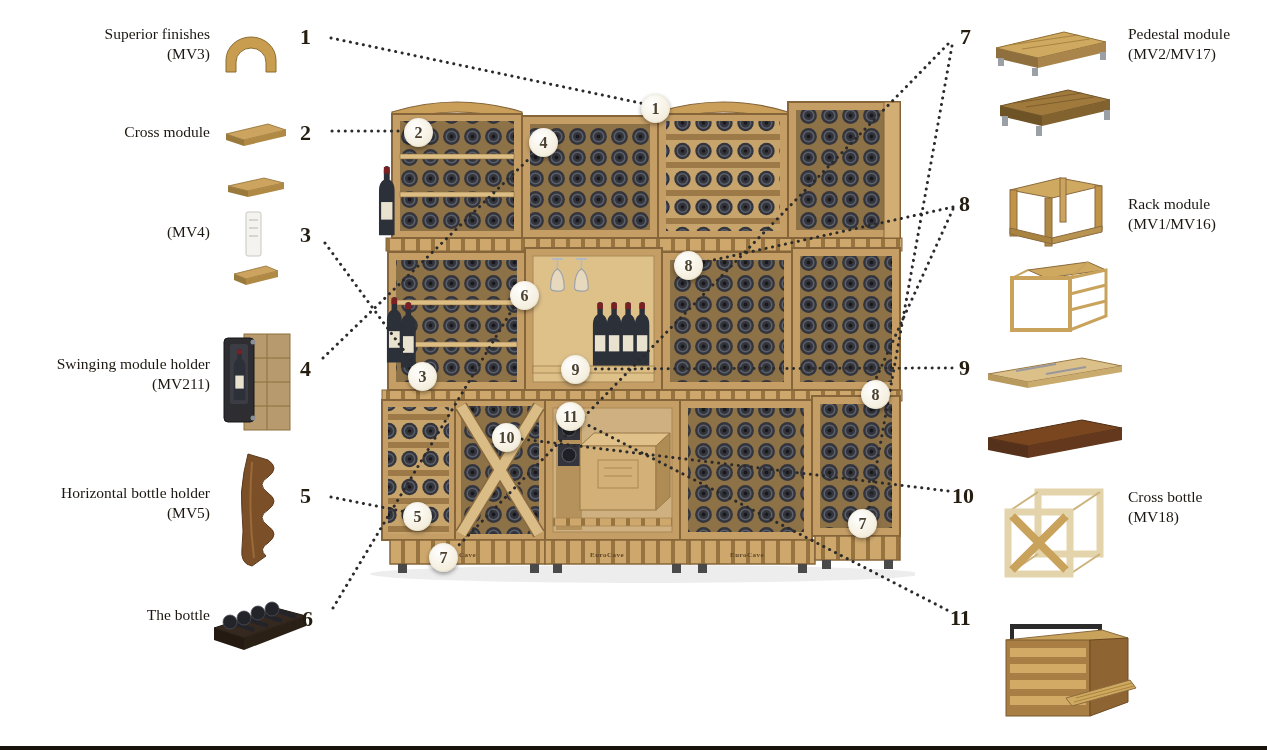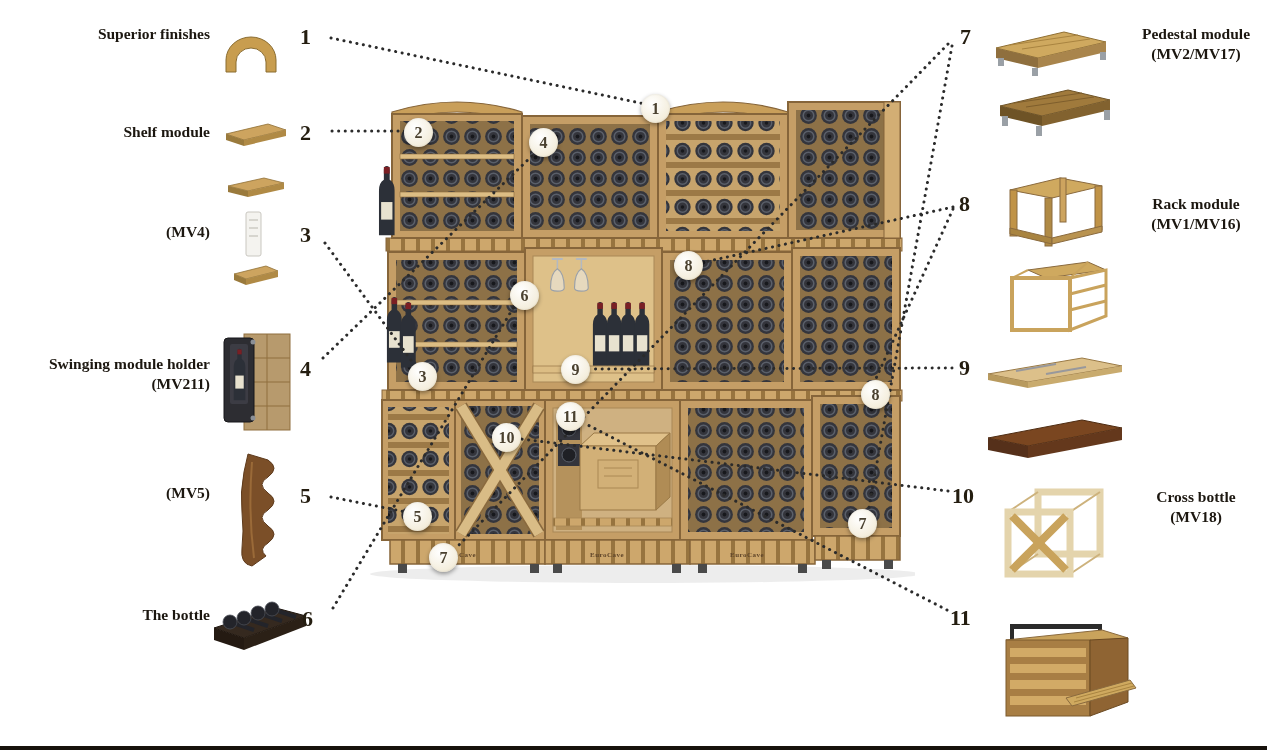--- a/index.html
+++ b/index.html
@@ -1,22 +1,22 @@
 <!DOCTYPE html>
 <html><head>
 <meta charset="utf-8">
 <title>Wine rack modular system diagram</title>
 <style>
   *{margin:0;padding:0;box-sizing:border-box}
   html,body{background:#fff}
   body{font-family:"Liberation Serif",serif}
   .canvas{position:relative;width:1267px;height:750px;background:#fff;overflow:hidden}
-  .label{position:absolute;color:#1c1710;font-weight:700;font-size:15.5px;line-height:1.28;z-index:12}
+  .label{position:absolute;color:#1c1710;font-weight:400;font-size:15.5px;line-height:1.28;z-index:12}
   .label.left{left:0;width:210px;text-align:right}
-  .label.right{left:1128px;width:136px;text-align:center}
+  .label.right{left:1128px;width:136px;text-align:left}
   .big-num{position:absolute;font-size:22px;font-weight:700;color:#241d10;z-index:12}
   .badge{position:absolute;width:29px;height:29px;border-radius:50%;
     background:radial-gradient(circle at 38% 32%, #ffffff, #f4eedd 68%, #e3dac2);
     box-shadow:0 2px 4px rgba(0,0,0,.38), inset 0 0 2px rgba(0,0,0,.12);
     display:flex;align-items:center;justify-content:center;
     font-weight:700;font-size:16px;color:#4a4130;z-index:30}
   .thumb{position:absolute;z-index:8}
   .lines{position:absolute;left:0;top:0;z-index:20;pointer-events:none}
   .illustration{position:absolute;z-index:5}
   .shelfbar{fill:#dcbd84;stroke:#8a6a3e;stroke-width:.6}
@@ -187,32 +187,34 @@
       <line x1="953" y1="207" x2="700" y2="263"></line>
       <line x1="953" y1="209" x2="873" y2="385"></line>
       <line x1="952" y1="368" x2="590" y2="369"></line>
       <line x1="948" y1="491" x2="521" y2="439"></line>
       <line x1="947" y1="610" x2="584" y2="423"></line>
     </g>
   </svg>
 
   <div class="label left" style="top:24px">
     <div>Superior finishes</div>
+    <div>(MV3)</div>
   </div>
   <div class="label left" style="top:122px">
-    <div>Shelf module</div>
+    <div>Cross module</div>
   </div>
   <div class="label left" style="top:222px">
     <div>(MV4)</div>
   </div>
   <div class="label left" style="top:354px">
     <div>Swinging module holder</div>
     <div>(MV211)</div>
   </div>
   <div class="label left" style="top:483px">
+    <div>Horizontal bottle holder</div>
     <div>(MV5)</div>
   </div>
   <div class="label left" style="top:605px">
     <div>The bottle</div>
     <div></div>
   </div>
 
   <div class="big-num" style="left:300px;top:24px">1</div>
   <div class="big-num" style="left:300px;top:120px">2</div>
   <div class="big-num" style="left:300px;top:222px">3</div>

